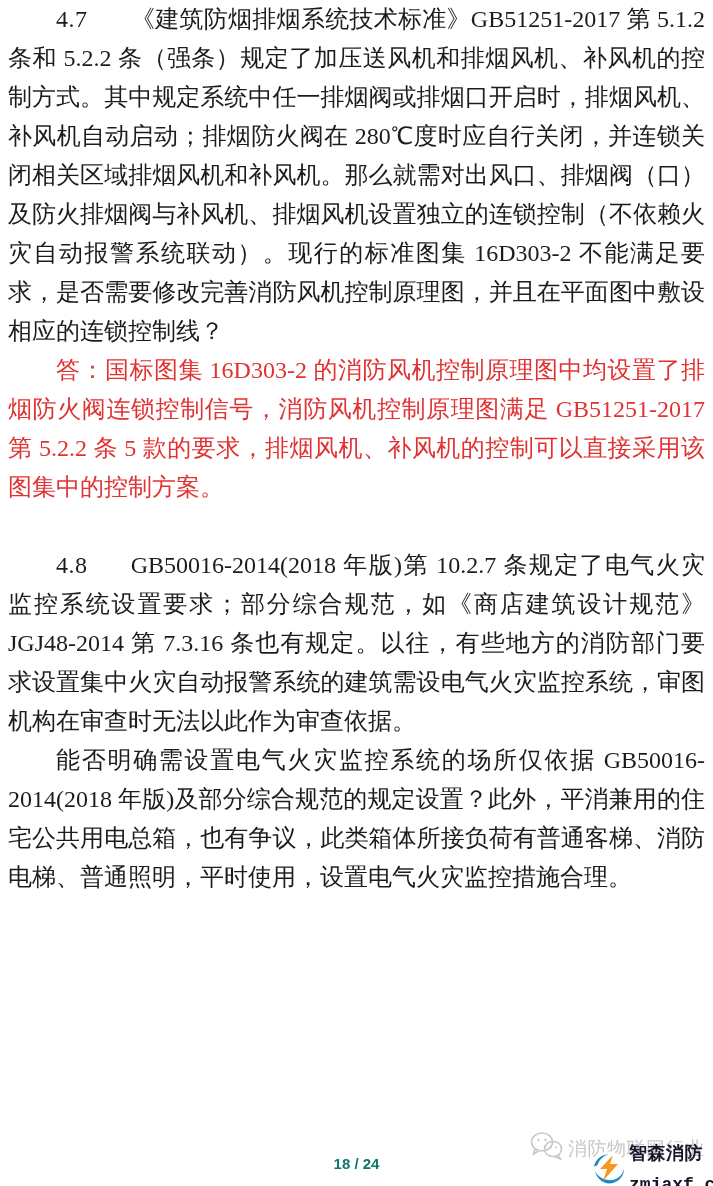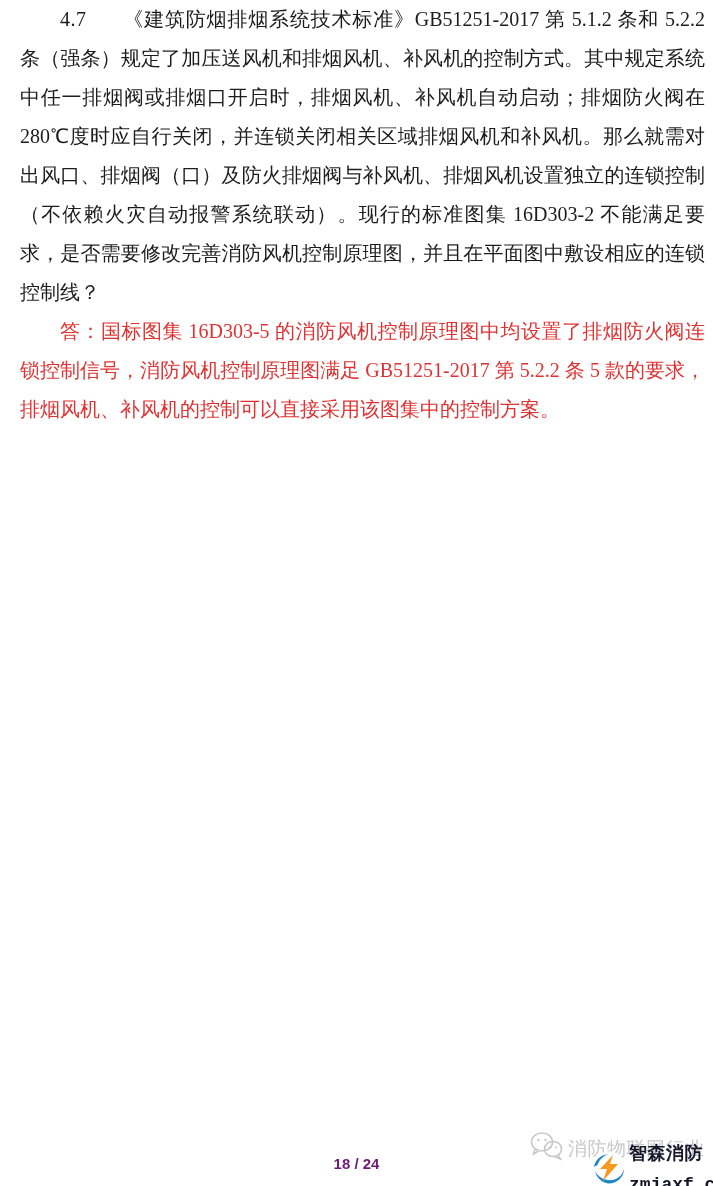--- a/index.html
+++ b/index.html
@@ -13,34 +13,34 @@
   }
   html,body{margin:0;padding:0;background:#ffffff;}
   .page{
     position:relative;
     width:713px;height:1186px;
     background:var(--page-bg);
     font-family:"Liberation Serif", serif;
     overflow:hidden;
   }
   .content{
-    position:absolute;top:0;left:20px;right:8px;
+    position:absolute;top:0;left:8px;right:8px;
     color:var(--body-black);
-    font-size:20px;line-height:39px;
+    font-size:24px;line-height:39px;
     text-align:justify;
   }
   .para{margin:0;text-indent:2em;}
   .sec-num{margin-right:1.8em;letter-spacing:0.5px;}
   .red{color:var(--answer-red);}
   .section-gap{margin-top:39px;}
   .page-number{
     position:absolute;bottom:14px;left:0;width:100%;
     text-align:center;
     font-family:"Liberation Sans", sans-serif;
-    font-weight:bold;font-size:15px;color:#701a75;
+    font-weight:bold;font-size:15px;color:#0f766e;
   }
   .watermark{
     position:absolute;right:10px;bottom:4px;
     width:182px;height:62px;
   }
   .wechat-icon{
     position:absolute;left:8px;top:10px;width:36px;height:32px;
   }
   .wm-text{
     position:absolute;left:47px;top:16px;z-index:1;
@@ -71,25 +71,27 @@
 </style>
 </head>
 <body>
 
 <div class="page">
 
   <main class="content">
 
     <p class="para"><span class="sec-num">4.7</span><span>《建筑防烟排烟系统技术标准》GB51251-2017 第 5.1.2 条和 5.2.2 条（强条）规定了加压送风机和排烟风机、补风机的控制方式。其中规定系统中任一排烟阀或排烟口开启时，排烟风机、补风机自动启动；排烟防火阀在 280℃度时应自行关闭，并连锁关闭相关区域排烟风机和补风机。那么就需对出风口、排烟阀（口）及防火排烟阀与补风机、排烟风机设置独立的连锁控制（不依赖火灾自动报警系统联动）。现行的标准图集 16D303-2 不能满足要求，是否需要修改完善消防风机控制原理图，并且在平面图中敷设相应的连锁控制线？</span></p>
 
-    <p class="para red">答：国标图集 16D303-5 的消防风机控制原理图中均设置了排烟防火阀连锁控制信号，消防风机控制原理图满足 GB51251-2017 第 5.2.2 条 5 款的要求，排烟风机、补风机的控制可以直接采用该图集中的控制方案。</p>
+    <p class="para red">答：国标图集 16D303-2 的消防风机控制原理图中均设置了排烟防火阀连锁控制信号，消防风机控制原理图满足 GB51251-2017 第 5.2.2 条 5 款的要求，排烟风机、补风机的控制可以直接采用该图集中的控制方案。</p>
 
 
+    <p class="para section-gap"><span class="sec-num">4.8</span><span>GB50016-2014(2018 年版)第 10.2.7 条规定了电气火灾监控系统设置要求；部分综合规范，如《商店建筑设计规范》JGJ48-2014 第 7.3.16 条也有规定。以往，有些地方的消防部门要求设置集中火灾自动报警系统的建筑需设电气火灾监控系统，审图机构在审查时无法以此作为审查依据。</span></p>
 
 
+    <p class="para">能否明确需设置电气火灾监控系统的场所仅依据 GB50016-2014(2018 年版)及部分综合规范的规定设置？此外，平消兼用的住宅公共用电总箱，也有争议，此类箱体所接负荷有普通客梯、消防电梯、普通照明，平时使用，设置电气火灾监控措施合理。</p>
 
   </main>
 
   <div class="page-number">18 / 24</div>
 
   <div class="watermark">
 
     <svg class="wechat-icon" viewBox="0 0 36 32">
       <ellipse class="gray-stroke" cx="13" cy="12" rx="10.5" ry="9"></ellipse>
       <path class="gray-stroke" d="M6,19 L4.5,24 L9.5,21"></path>

